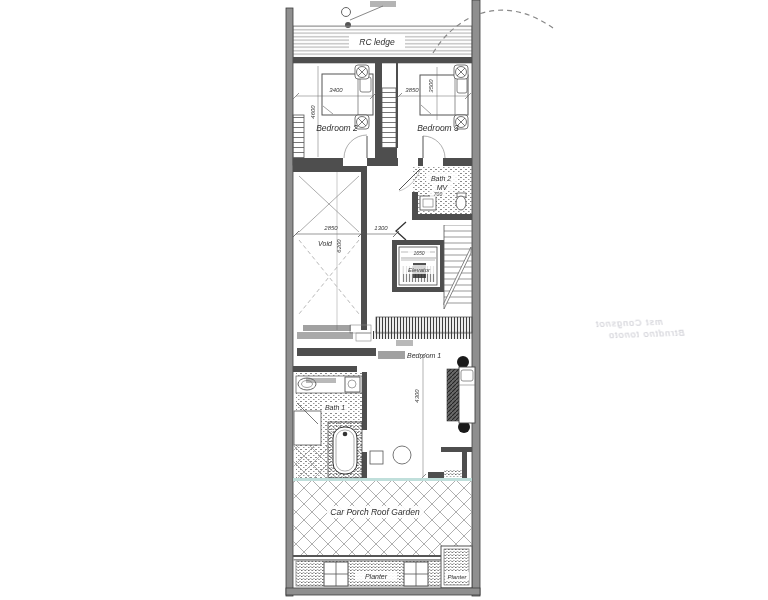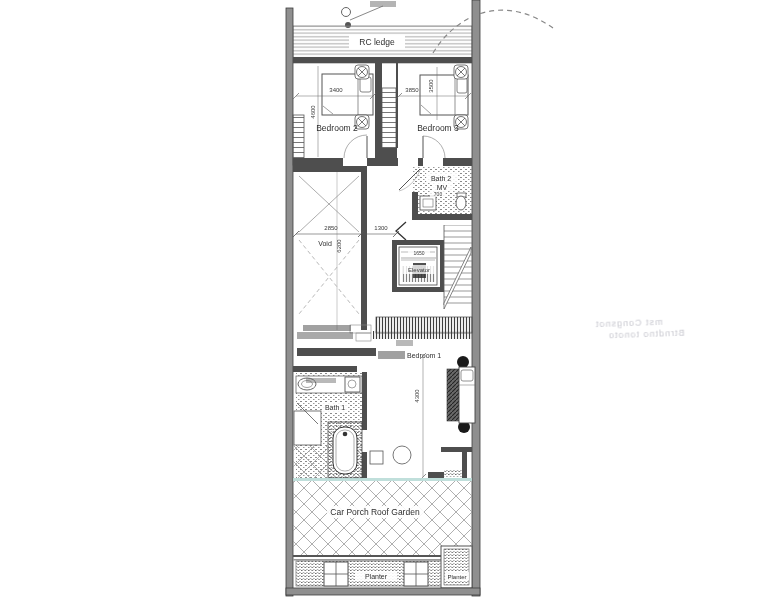--- a/index.html
+++ b/index.html
@@ -1,17 +1,17 @@
 <!DOCTYPE html>
 <html><head>
 <meta charset="utf-8">
 <style>
   html,body{margin:0;padding:0;background:#fff;}
   .canvas{position:relative;width:768px;height:600px;background:#ffffff;overflow:hidden;
-          font-family:"Liberation Sans", sans-serif;}
+          font-family:"Liberation Sans", sans-serif;font-style:italic;}
   .canvas svg{position:absolute;left:0;top:0;}
   svg text{font-family:"Liberation Sans", sans-serif;fill:#2e2e2e;}
   .lbl{font-size:8.5px;}
   .lbl-sm{font-size:7px;}
   .dimtxt{font-size:6px;fill:#3a3a3a;}
   .dimtxt-xs{font-size:5px;fill:#3a3a3a;}
   .bleed{position:absolute;color:#8f8f9e;opacity:.5;font-size:9px;letter-spacing:1px;
          transform:scaleX(-1) rotate(2deg);filter:blur(.7px);white-space:nowrap;}
 </style>
 </head>

